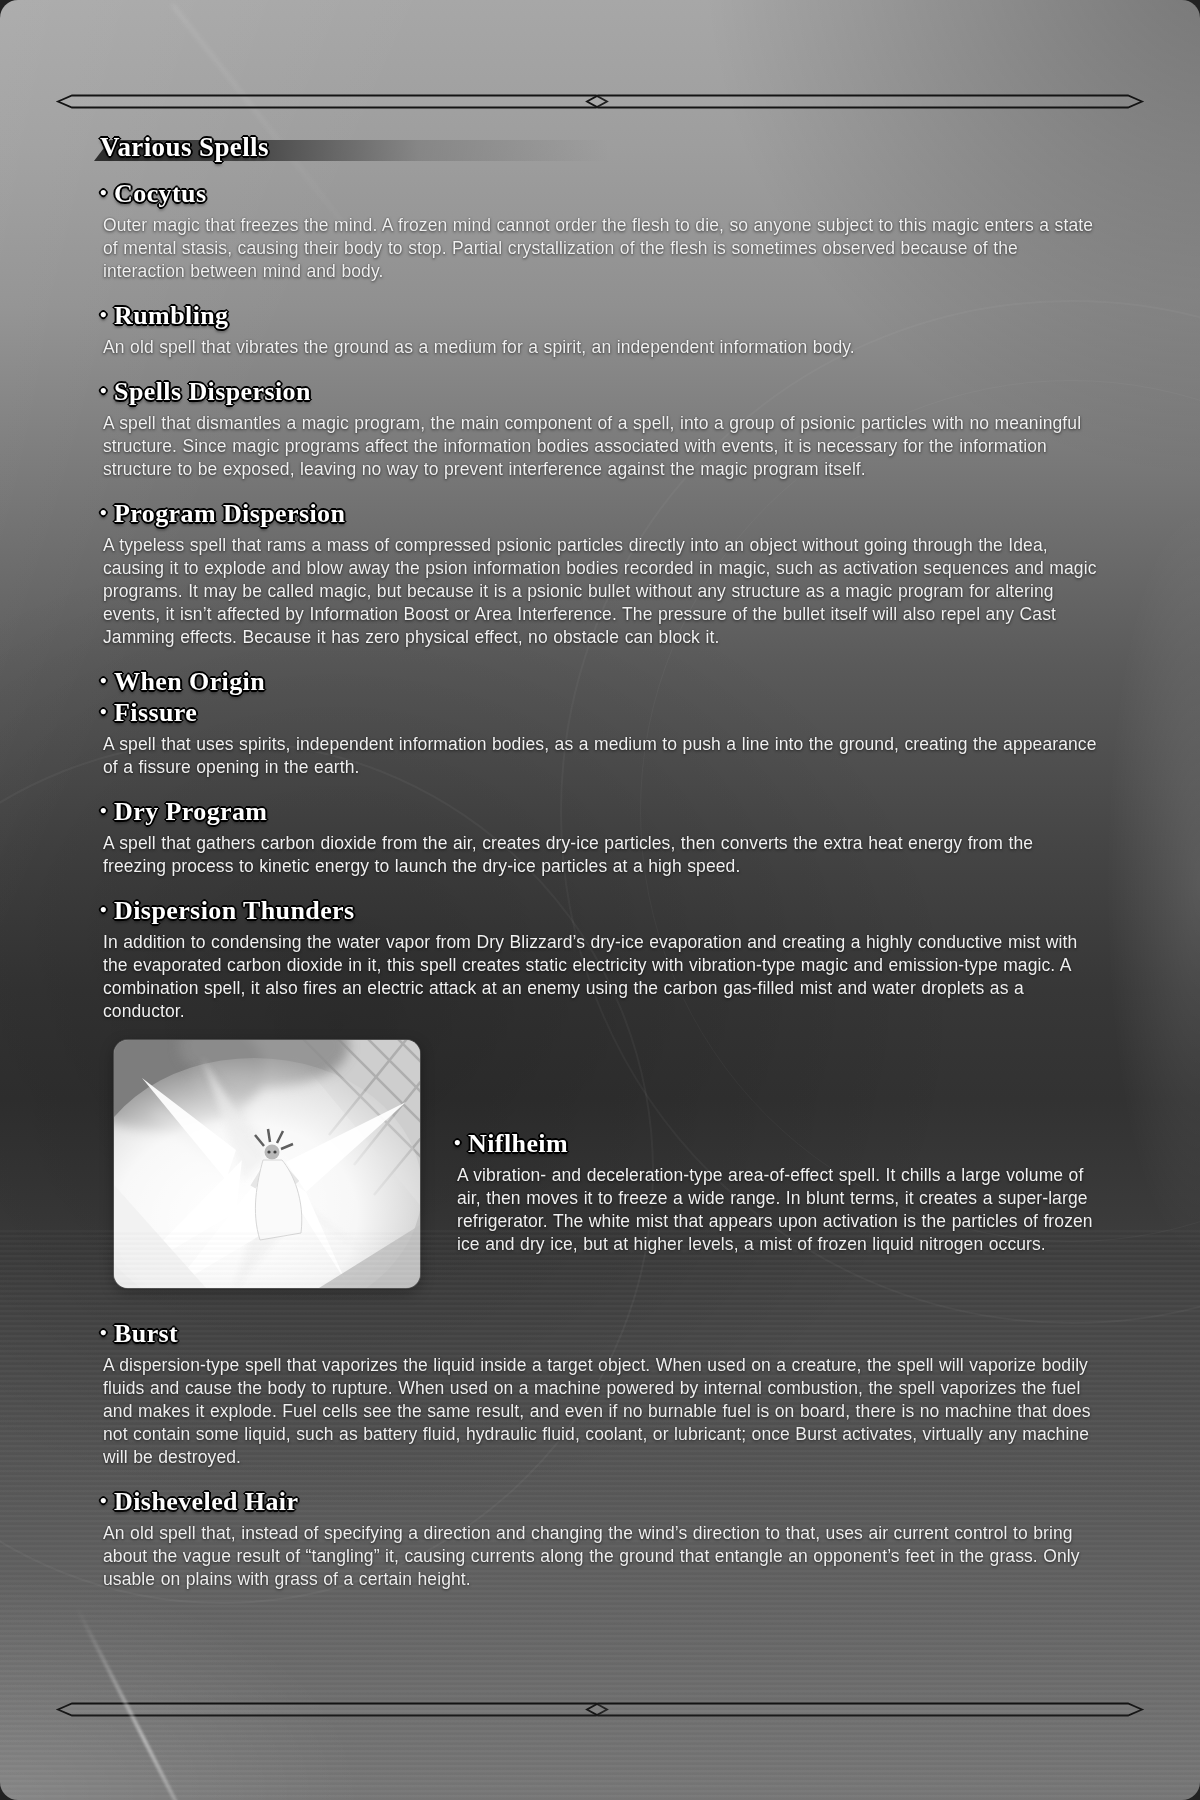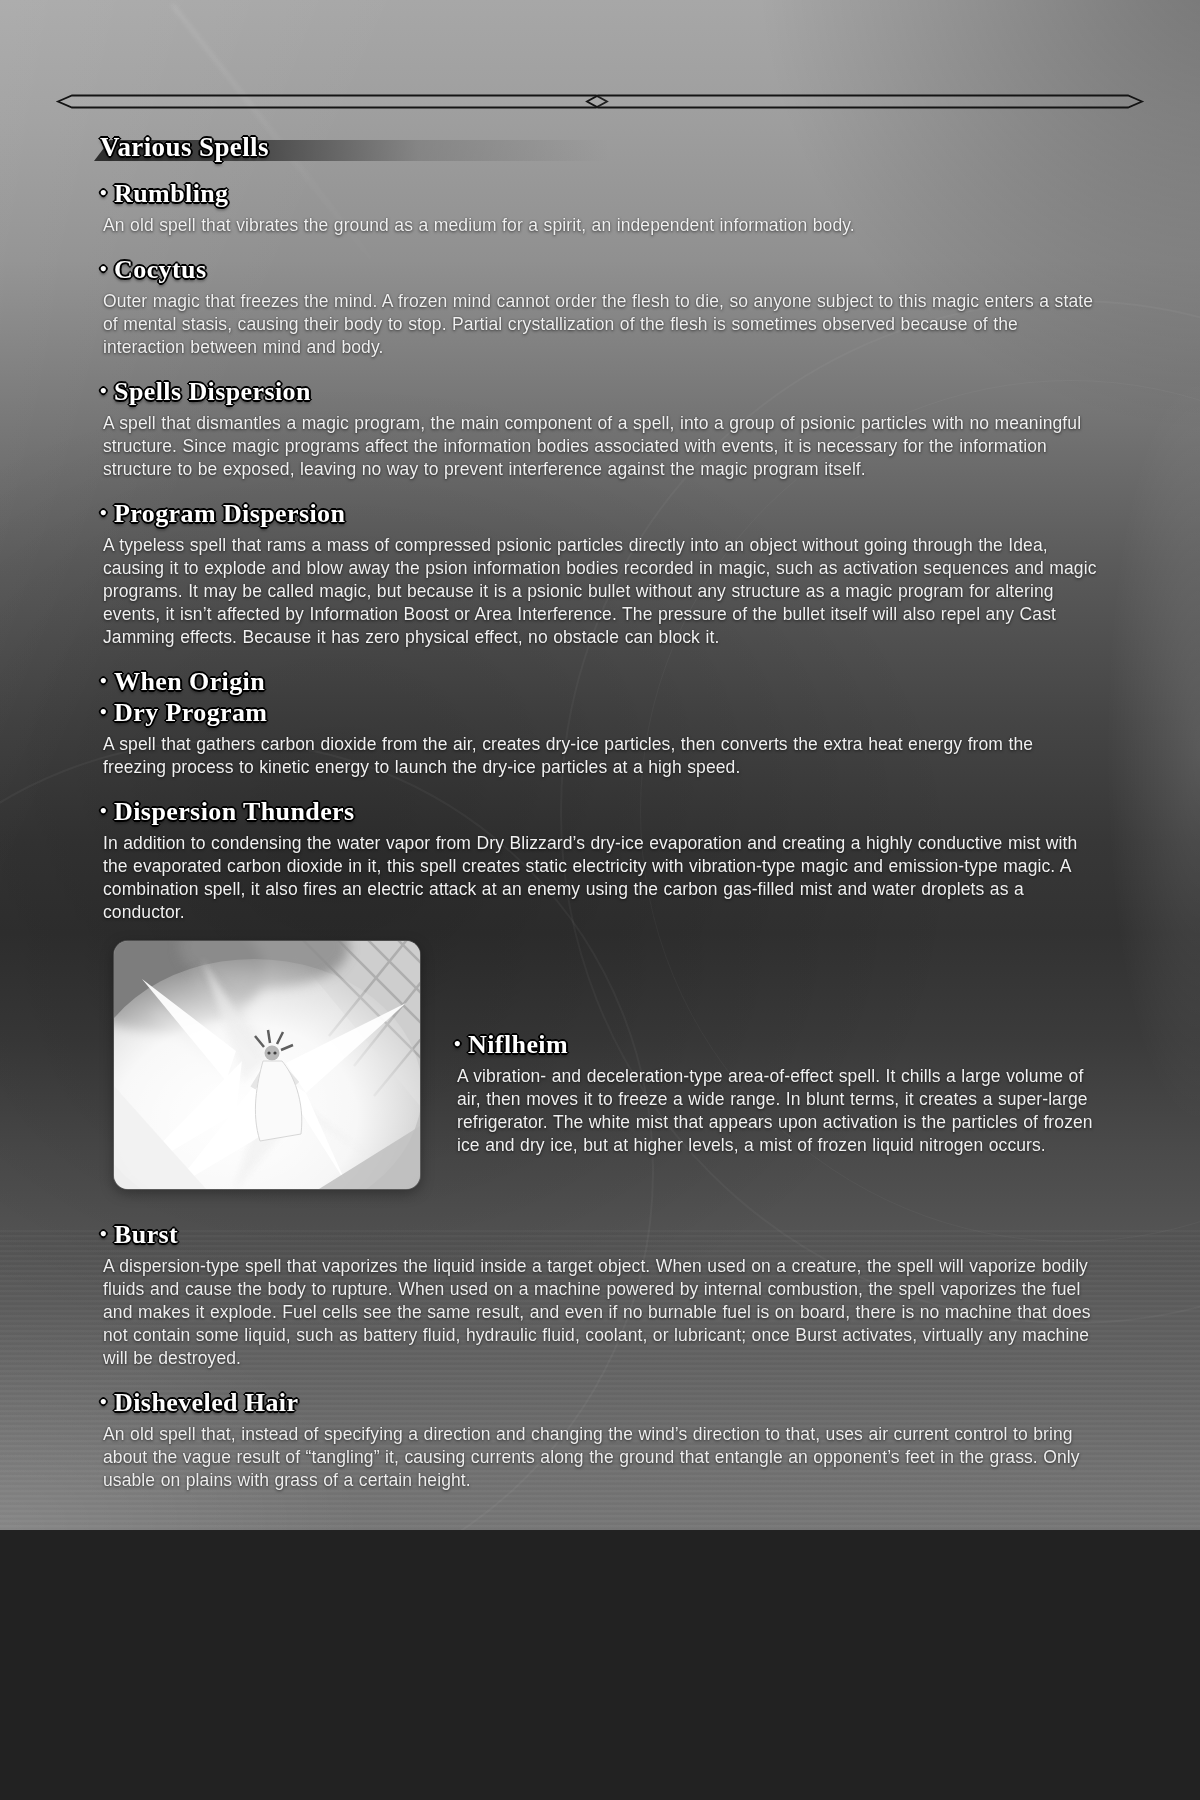--- a/index.html
+++ b/index.html
@@ -1,25 +1,26 @@
 <!DOCTYPE html>
 <html><head>
 <meta charset="utf-8">
 <style>
   html,body{margin:0;padding:0;background:#222;}
   body{font-family:"Liberation Sans","DejaVu Sans",sans-serif;}
   #page{
-    position:relative;width:1200px;height:1530px;margin:0 auto;overflow:hidden;
+    position:relative;width:1200px;height:1800px;margin:0 auto;overflow:hidden;
     background:
       radial-gradient(circle at 103% -3%, rgba(0,0,0,0.30), transparent 24%),
       radial-gradient(ellipse 130px 520px at 100% 49%, rgba(255,255,255,0.13), transparent 72%),
       radial-gradient(ellipse 520px 320px at 0% 100%, rgba(255,255,255,0.12), transparent 70%),
       linear-gradient(115deg, rgba(255,255,255,0.07) 0%, transparent 22%),
       radial-gradient(ellipse 880px 680px at 28% 57%, rgba(0,0,0,0.22), transparent 72%),
       linear-gradient(180deg,#a7a7a7 0%,#9e9e9e 8%,#909090 17%,#757575 27%,#5a5a5a 37%,#454545 47%,#373737 55%,#323232 61%,#3b3b3b 68%,#4a4a4a 75%,#565656 82%,#636363 89%,#6f6f6f 95%,#777777 100%);
+    border-radius: 18px;
   }
   
   .ring{position:absolute;border-radius:50%;pointer-events:none;}
   .ring.r1{left:-210px;top:740px;width:860px;height:860px;border:2px solid rgba(255,255,255,0.045);}
   .ring.r2{left:560px;top:300px;width:1020px;height:1020px;border:2px solid rgba(255,255,255,0.04);}
   .ring.r3{left:640px;top:380px;width:860px;height:860px;border:1px solid rgba(255,255,255,0.035);}
   .streak{position:absolute;pointer-events:none;}
   .streak.s1{left:150px;top:1590px;width:4px;height:330px;transform:rotate(-27deg);
     background:linear-gradient(180deg,transparent,rgba(255,255,255,0.42) 45%,rgba(255,255,255,0.1) 80%,transparent);filter:blur(1px);}
   .streak.s2{left:300px;top:-40px;width:3px;height:420px;transform:rotate(-38deg);
@@ -73,43 +74,47 @@
   </div>
 
   <div class="content">
 
     <div class="banner">
       <div class="bar"></div>
       <div class="t serifhead">Various Spells</div>
     </div>
 
     <section>
+      <h3 class="spell serifhead"><span class="dot">•</span><span>Cocytus</span></h3>
+      <p class="desc">Outer magic that freezes the mind. A frozen mind cannot order the flesh to die, so anyone subject to this magic enters a state of mental stasis, causing their body to stop. Partial crystallization of the flesh is sometimes observed because of the interaction between mind and body.</p>
+    </section>
+
+    <section>
       <h3 class="spell serifhead"><span class="dot">•</span><span>Rumbling</span></h3>
       <p class="desc">An old spell that vibrates the ground as a medium for a spirit, an independent information body.</p>
     </section>
 
     <section>
-      <h3 class="spell serifhead"><span class="dot">•</span><span>Cocytus</span></h3>
-      <p class="desc">Outer magic that freezes the mind. A frozen mind cannot order the flesh to die, so anyone subject to this magic enters a state of mental stasis, causing their body to stop. Partial crystallization of the flesh is sometimes observed because of the interaction between mind and body.</p>
-    </section>
-
-    <section>
       <h3 class="spell serifhead"><span class="dot">•</span><span>Spells Dispersion</span></h3>
       <p class="desc">A spell that dismantles a magic program, the main component of a spell, into a group of psionic particles with no meaningful structure. Since magic programs affect the information bodies associated with events, it is necessary for the information structure to be exposed, leaving no way to prevent interference against the magic program itself.</p>
     </section>
 
     <section>
       <h3 class="spell serifhead"><span class="dot">•</span><span>Program Dispersion</span></h3>
       <p class="desc">A typeless spell that rams a mass of compressed psionic particles directly into an object without going through the Idea, causing it to explode and blow away the psion information bodies recorded in magic, such as activation sequences and magic programs. It may be called magic, but because it is a psionic bullet without any structure as a magic program for altering events, it isn’t affected by Information Boost or Area Interference. The pressure of the bullet itself will also repel any Cast Jamming effects. Because it has zero physical effect, no obstacle can block it.</p>
     </section>
 
     <section>
       <h3 class="spell serifhead"><span class="dot">•</span><span>When Origin</span></h3>
     </section>
 
+    <section>
+      <h3 class="spell serifhead"><span class="dot">•</span><span>Fissure</span></h3>
+      <p class="desc">A spell that uses spirits, independent information bodies, as a medium to push a line into the ground, creating the appearance of a fissure opening in the earth.</p>
+    </section>
 
     <section>
       <h3 class="spell serifhead"><span class="dot">•</span><span>Dry Program</span></h3>
       <p class="desc">A spell that gathers carbon dioxide from the air, creates dry-ice particles, then converts the extra heat energy from the freezing process to kinetic energy to launch the dry-ice particles at a high speed.</p>
     </section>
 
     <section>
       <h3 class="spell serifhead"><span class="dot">•</span><span>Dispersion Thunders</span></h3>
       <p class="desc">In addition to condensing the water vapor from Dry Blizzard’s dry-ice evaporation and creating a highly conductive mist with the evaporated carbon dioxide in it, this spell creates static electricity with vibration-type magic and emission-type magic. A combination spell, it also fires an electric attack at an enemy using the carbon gas-filled mist and water droplets as a conductor.</p>
     </section>

